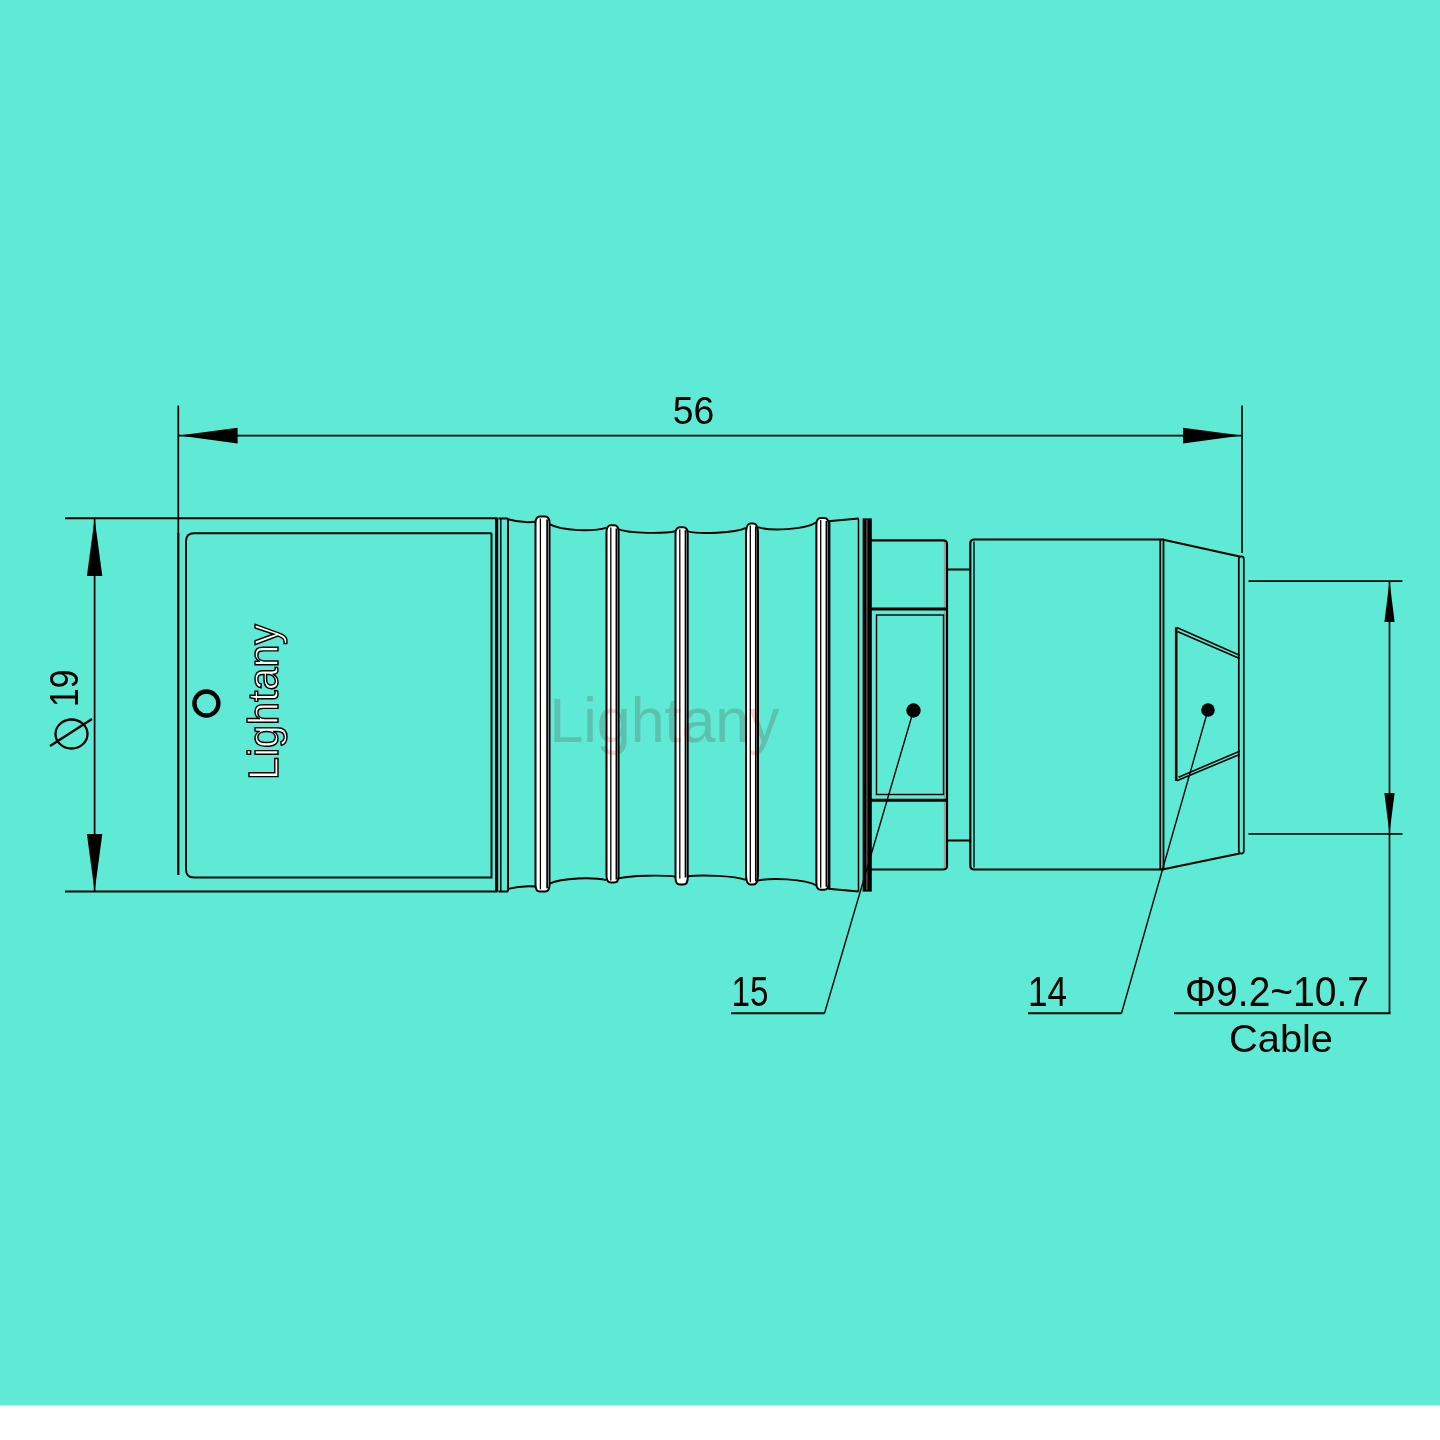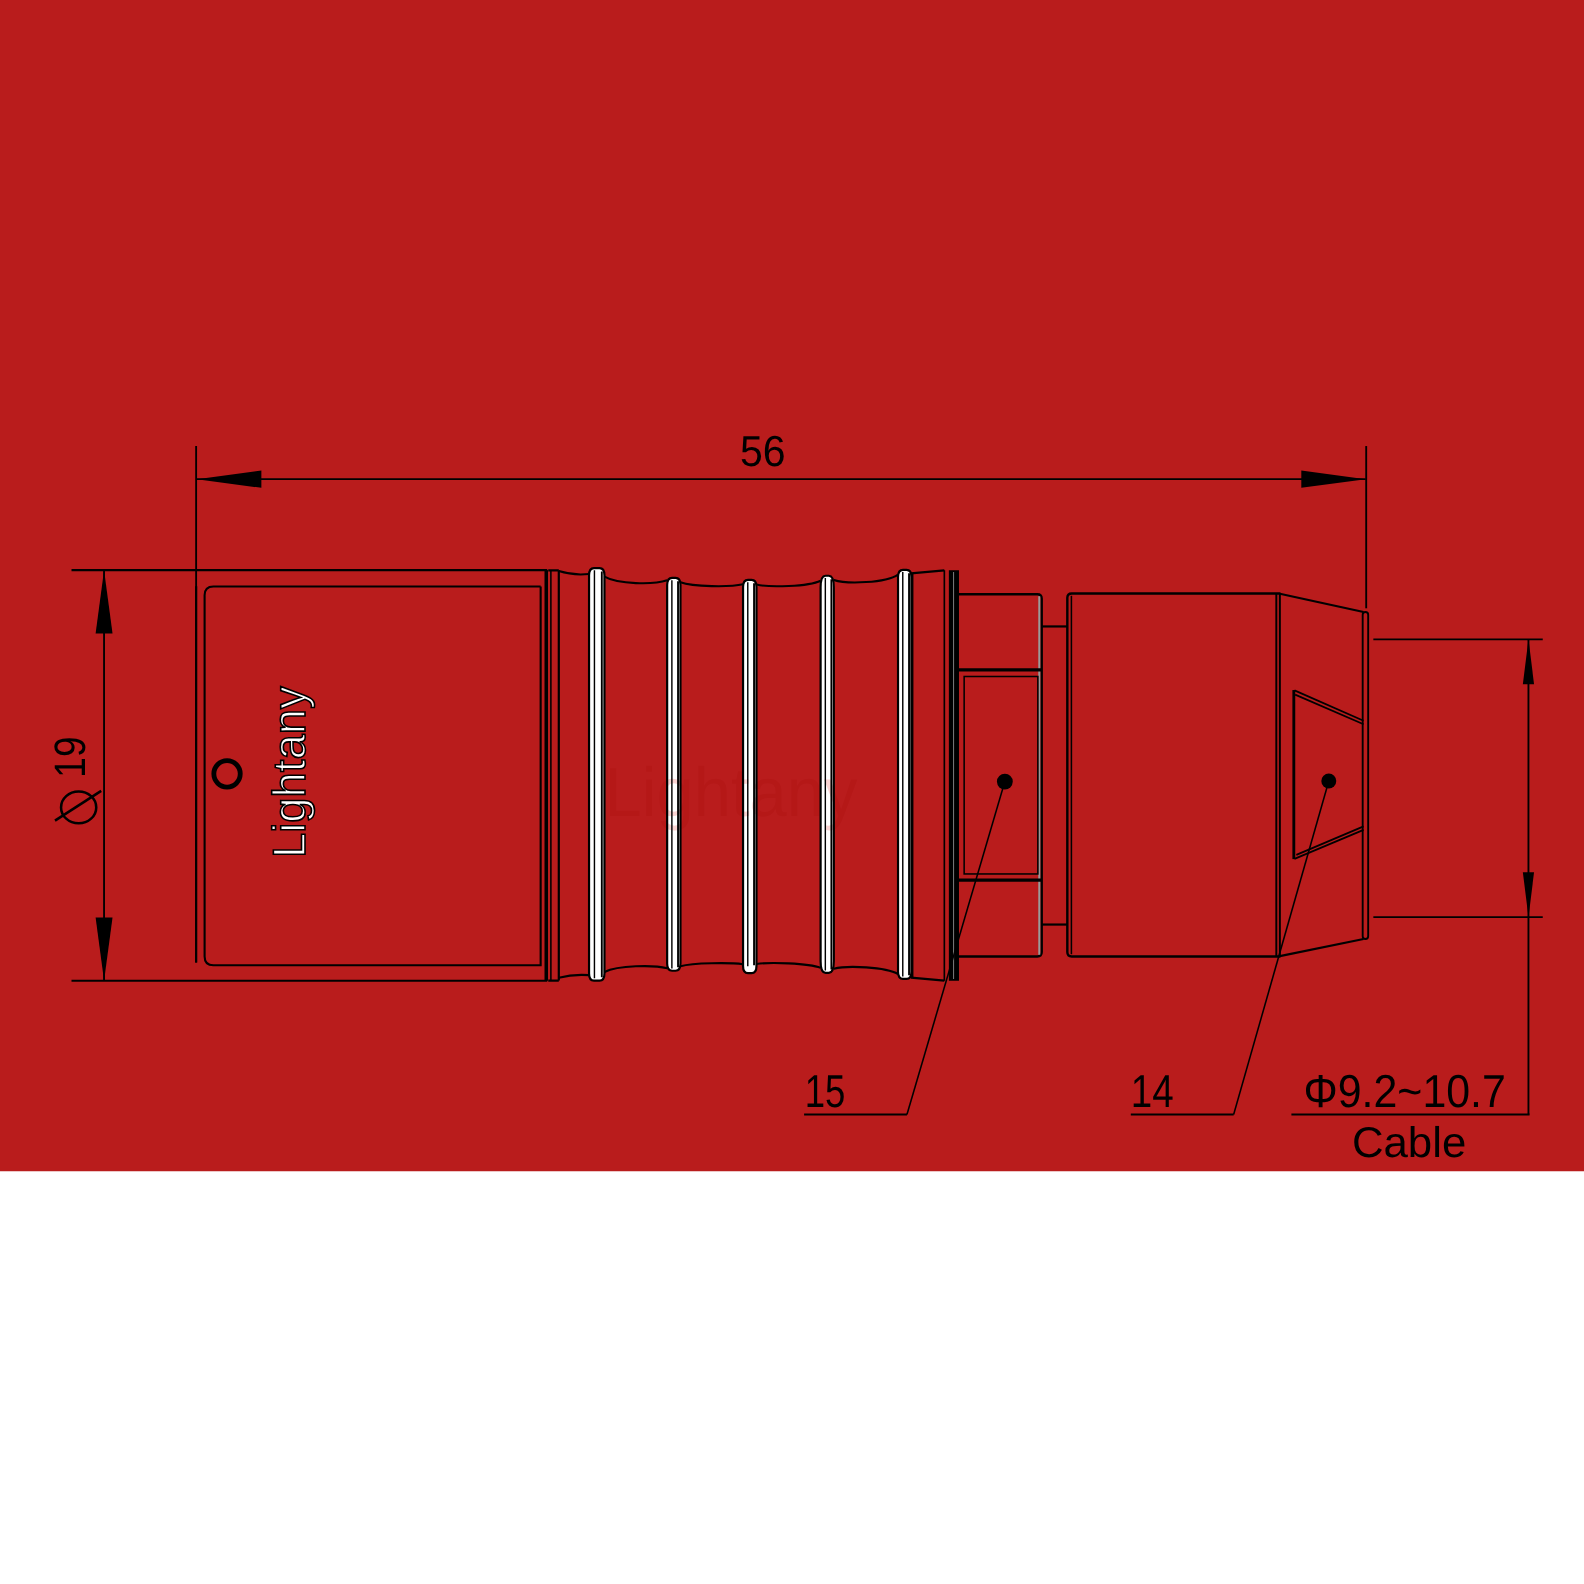--- a/index.html
+++ b/index.html
@@ -1,16 +1,16 @@
 <!DOCTYPE html>
 <html><head>
 <meta charset="utf-8">
 <style>
   html,body{margin:0;padding:0;background:#fff;}
-  .page{position:relative;width:1440px;height:1065px;background:#b91c1c;overflow:hidden;}
+  .page{position:relative;width:1440px;height:1405px;background:#5eead4;overflow:hidden;}
   svg{position:absolute;left:0;top:0;}
   text{font-family:"Liberation Sans", sans-serif;}
 </style>
 </head>
 <body>
 <div class="page">
 <svg width="1440" height="1440" viewBox="0 0 1440 1440">
   <g stroke="#000" fill="none" stroke-linecap="butt">
 
     <line x1="178.3" y1="405.5" x2="178.3" y2="875" stroke-width="1.7"></line>

